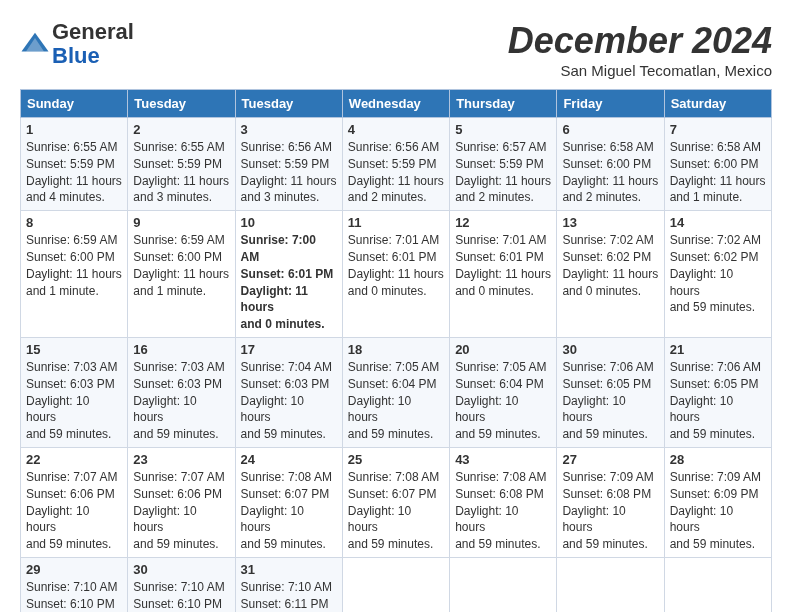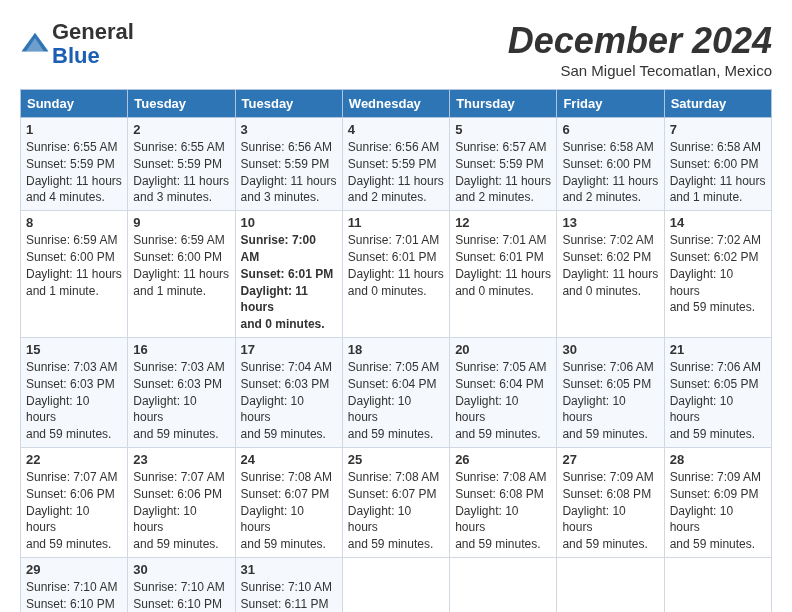--- a/index.html
+++ b/index.html
@@ -298,21 +298,21 @@
 and 59 minutes.</div>
         </td>
         <td>
           <span class="day-number">25</span>
           <div class="day-info" style="white-space: pre-line;">Sunrise: 7:08 AM
 Sunset: 6:07 PM
 Daylight: 10 hours
 and 59 minutes.</div>
         </td>
         <td>
-          <span class="day-number">26</span>
+          <span class="day-number">43</span>
           <div class="day-info" style="white-space: pre-line;">Sunrise: 7:08 AM
 Sunset: 6:08 PM
 Daylight: 10 hours
 and 59 minutes.</div>
         </td>
         <td>
           <span class="day-number">27</span>
           <div class="day-info" style="white-space: pre-line;">Sunrise: 7:09 AM
 Sunset: 6:08 PM
 Daylight: 10 hours

